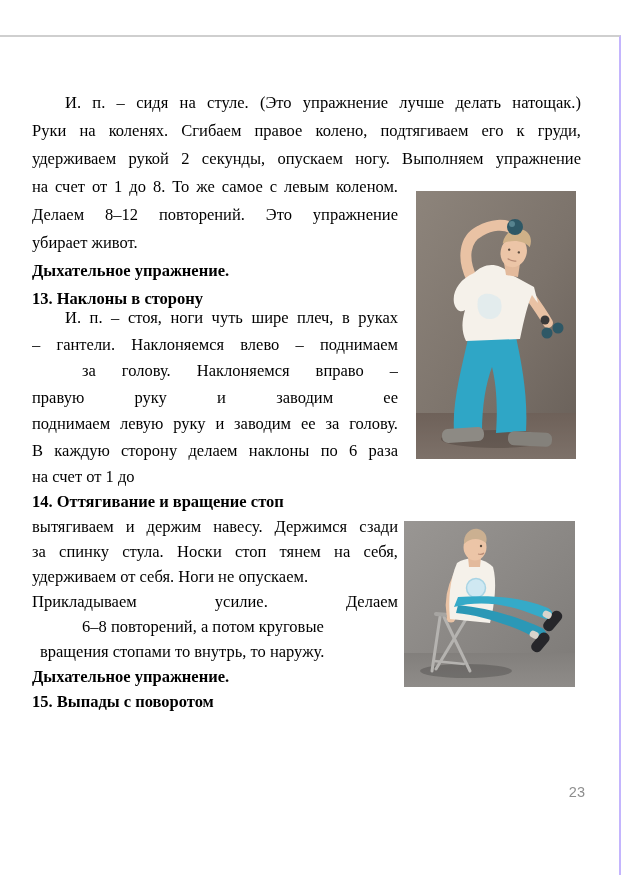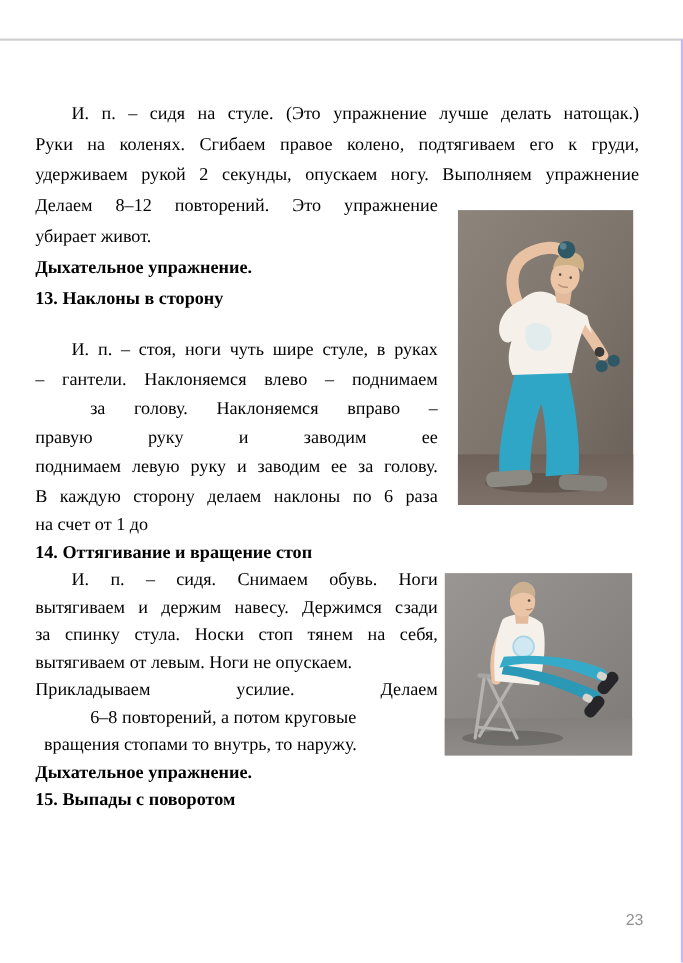--- a/index.html
+++ b/index.html
@@ -36,57 +36,57 @@
   .narrow { width:366px; }
   .ind    { text-indent:33px; }
   .ind50  { text-indent:50px; }
   .ind8   { text-indent:8px; }
   .bold   { font-weight:bold; }
   .photo { position:absolute; overflow:hidden; }
   .photo1 { left:416px; top:154px; width:160px; height:268px; }
   .photo2 { left:404px; top:484px; width:171px; height:166px; }
   .photo svg { display:block; }
   .page-num {
-    position:absolute; top:792px; left:535px; width:50px;
+    position:absolute; top:747px; left:535px; width:50px;
     text-align:right;
     font-family:"Liberation Sans", sans-serif;
     font-size:14.5px; color:#8e8e8e;
   }
 </style>
 </head>
 <body>
 
 <div class="page">
 
   <div class="tblock b1">
     <div class="line full ind">И. п. – сидя на стуле. (Это упражнение лучше делать натощак.)</div>
     <div class="line full">Руки на коленях. Сгибаем правое колено, подтягиваем его к груди,</div>
     <div class="line full">удерживаем рукой 2 секунды, опускаем ногу. Выполняем упражнение</div>
+    <div class="line narrow">на счет от 1 до 8. То же самое с левым коленом.</div>
     <div class="line narrow">Делаем 8–12 повторений. Это упражнение</div>
     <div class="line narrow left">убирает живот.</div>
     <div class="line narrow left bold">Дыхательное упражнение.</div>
     <div class="line narrow left bold">13. Наклоны в сторону</div>
   </div>
 
   <div class="tblock b2">
-    <div class="line narrow ind">И. п. – стоя, ноги чуть шире стуле, в руках</div>
+    <div class="line narrow ind">И. п. – стоя, ноги чуть шире плеч, в руках</div>
     <div class="line narrow">– гантели. Наклоняемся влево – поднимаем</div>
     <div class="line narrow ind50">за голову. Наклоняемся вправо –</div>
     <div class="line narrow">правую руку и заводим ее</div>
     <div class="line narrow">поднимаем левую руку и заводим ее за голову.</div>
     <div class="line narrow">В каждую сторону делаем наклоны по 6 раза</div>
     <div class="line narrow left">на счет от 1 до</div>
   </div>
 
   <div class="tblock b3">
     <div class="line narrow left bold">14. Оттягивание и вращение стоп</div>
-    <div class="line narrow ind">И. п. – сидя. Снимаем обувь. Ноги</div>
     <div class="line narrow">вытягиваем и держим навесу. Держимся сзади</div>
     <div class="line narrow">за спинку стула. Носки стоп тянем на себя,</div>
-    <div class="line narrow left">вытягиваем от левым. Ноги не опускаем.</div>
+    <div class="line narrow left">удерживаем от себя. Ноги не опускаем.</div>
     <div class="line narrow">Прикладываем усилие. Делаем</div>
     <div class="line narrow left ind50">6–8 повторений, а потом круговые</div>
     <div class="line narrow left ind8">вращения стопами то внутрь, то наружу.</div>
     <div class="line narrow left bold">Дыхательное упражнение.</div>
     <div class="line narrow left bold">15. Выпады с поворотом</div>
   </div>
 
   <div class="photo photo1">
     <svg width="160" height="268" viewBox="0 0 160 268">
       <defs>

